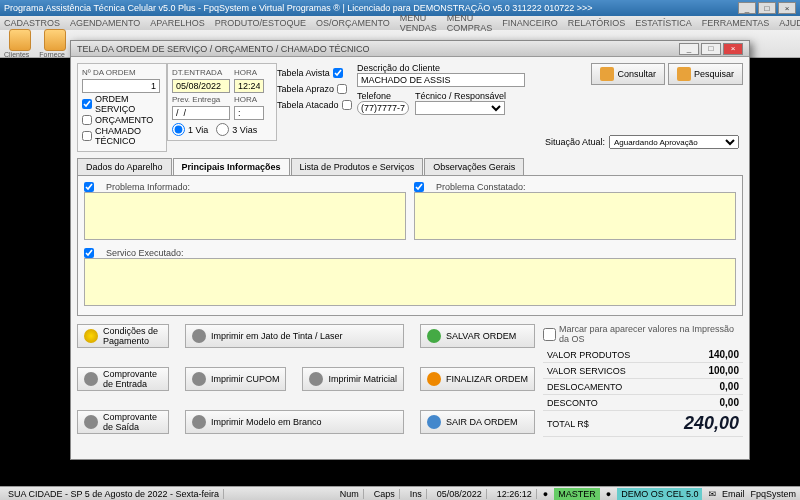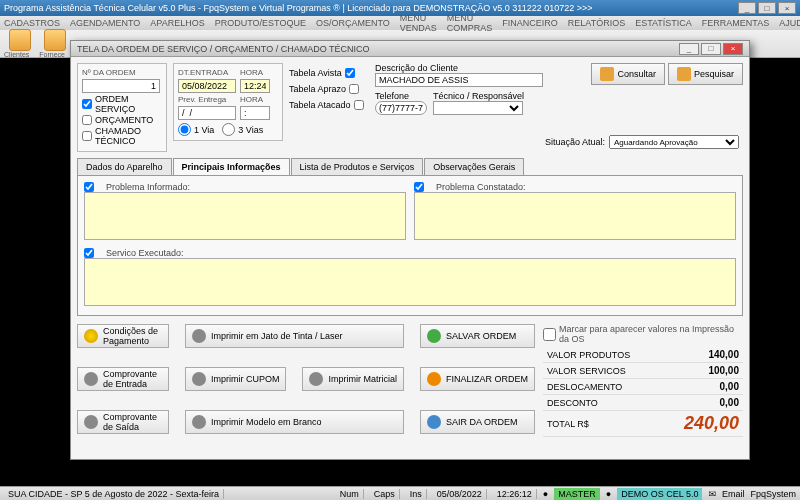--- a/index.html
+++ b/index.html
@@ -12,21 +12,21 @@
 .toolbar{background:linear-gradient(#f0f0f0,#e0e0e0);height:28px;display:flex;align-items:center;padding:0 4px;gap:4px;border-bottom:1px solid #aaa}
 .tool-icon{width:22px;height:22px;background:linear-gradient(#ffd27a,#e8a23a);border:1px solid #c88830;border-radius:3px}
 .tool-label{font-size:7px;color:#555;margin-right:6px}
 .modal{position:absolute;top:40px;left:70px;width:680px;height:420px;background:#f4f4f4;border:1px solid #888;box-shadow:3px 3px 8px rgba(0,0,0,.5)}
 .modal-title{background:linear-gradient(#e8e8e8,#c8c8c8);height:16px;display:flex;align-items:center;padding:0 6px;font-size:9px;color:#444;border-bottom:1px solid #999}
 .modal-title .mctl{margin-left:auto;display:flex;gap:2px}
 .modal-title .mctl span{width:20px;height:12px;border:1px solid #888;display:inline-flex;align-items:center;justify-content:center;font-size:8px}
 .modal-title .mctl .min{background:#eee}
 .modal-title .mctl .close{background:#d44;color:#fff}
 .modal-body{padding:6px}
-.top-row{display:flex;gap:6px;align-items:flex-start}
+.top-row{display:flex;align-items:flex-start}
 .group{border:1px solid #bbb;padding:4px;background:#f8f8f8;font-size:8px}
 .group .glabel{font-size:8px;color:#555;margin-bottom:2px}
 .input{border:1px solid #999;background:#fff;padding:1px 3px;font-size:9px;height:14px}
 .input.yellow{background:#ffffcc}
 .chk{display:flex;align-items:center;gap:3px;font-size:8px;margin:1px 0}
 .chk input{width:10px;height:10px}
 .radio{display:flex;align-items:center;gap:3px;font-size:8px}
 .btn{background:linear-gradient(#fafafa,#e0e0e0);border:1px solid #999;padding:3px 8px;font-size:8px;display:inline-flex;align-items:center;gap:3px;cursor:pointer}
 .btn .bicon{width:14px;height:14px;background:#e8a23a;border-radius:2px}
 .tabs{display:flex;margin-top:6px;border-bottom:1px solid #999;font-size:8px}
@@ -46,21 +46,21 @@
 .ic-gold{background:radial-gradient(#ffd700,#cc9900)}
 .ic-print{background:#888}
 .ic-green{background:#4a4}
 .ic-orange{background:#e80}
 .ic-blue{background:#48c}
 .totals{width:200px;font-size:8px}
 .totals .mark{font-size:7px;color:#555;margin-bottom:3px;display:flex;align-items:center;gap:3px}
 .totals table{width:100%;border-collapse:collapse}
 .totals td{padding:2px 4px;border-bottom:1px solid #ddd}
 .totals .val{text-align:right;font-weight:bold;font-size:10px}
-.totals .total-val{text-align:right;font-weight:bold;font-size:18px;color:#c2410c;font-style:italic}
+.totals .total-val{text-align:right;font-weight:bold;font-size:18px;color:#0f172a;font-style:italic}
 .situacao{position:absolute;right:10px;top:94px;font-size:8px;display:flex;align-items:center;gap:4px}
 .situacao select{font-size:8px;width:130px;height:14px}
 .statusbar{position:absolute;bottom:0;left:0;right:0;height:14px;background:linear-gradient(#e8e8e8,#d0d0d0);display:flex;align-items:center;padding:0 4px;font-size:8px;gap:8px;border-top:1px solid #999}
 .statusbar .seg{padding:0 4px;border-right:1px solid #aaa}
 .statusbar .green{background:#6c6;padding:1px 4px}
 .statusbar .cyan{background:#6cc;padding:1px 4px}
 .statusbar .right{margin-left:auto;display:flex;gap:6px;align-items:center}
 </style>
 </head>
 <body>

